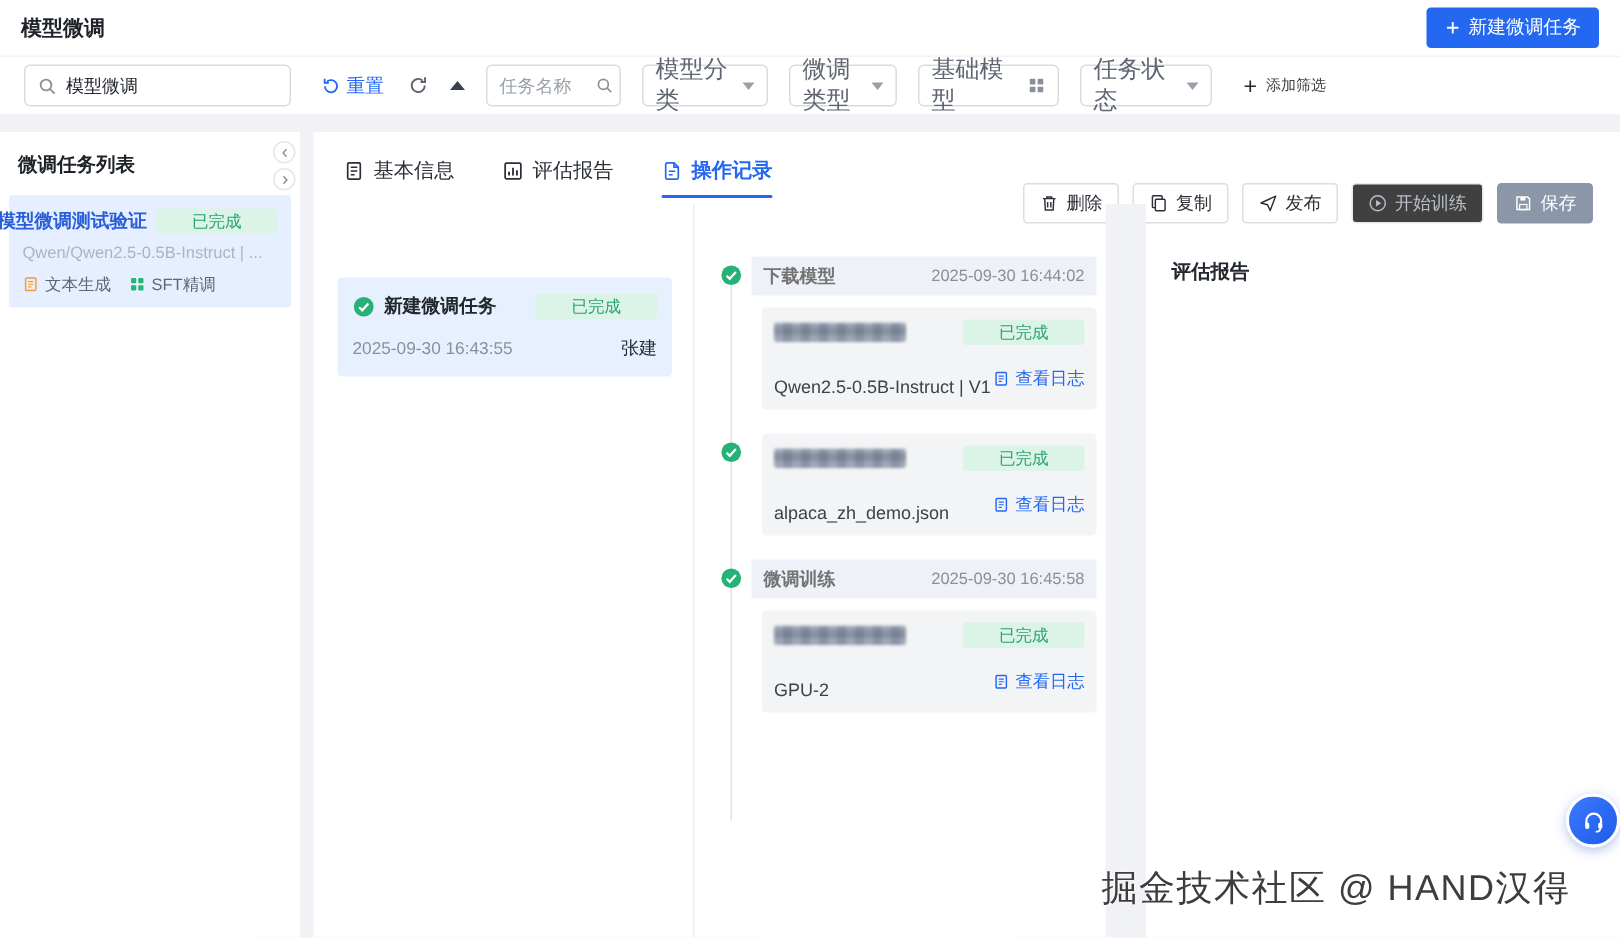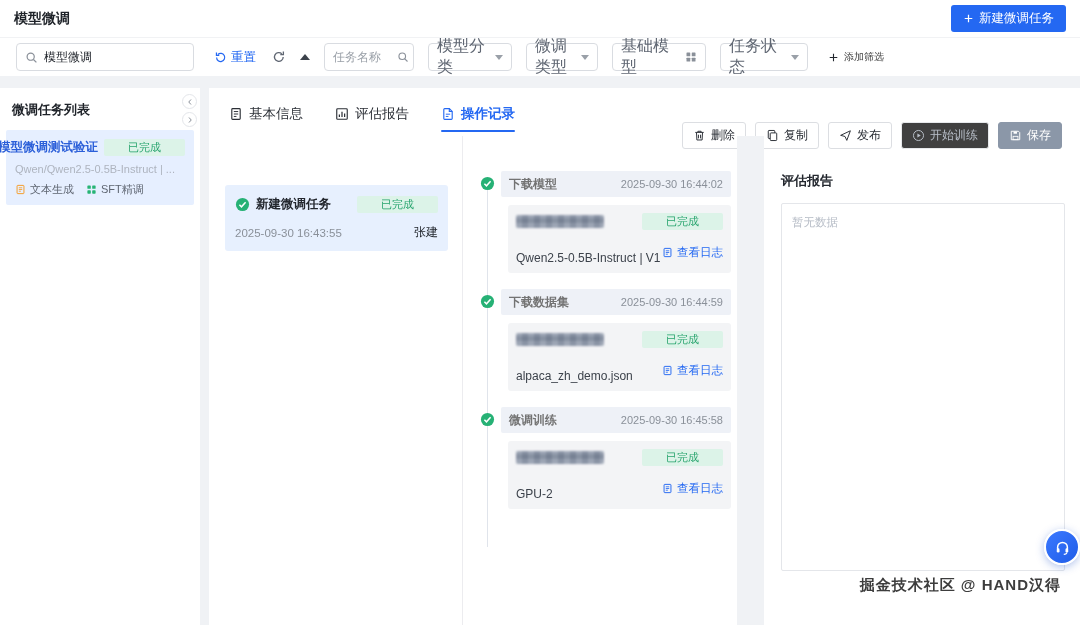--- a/index.html
+++ b/index.html
@@ -110,21 +110,21 @@
   .log-link { display:flex; align-items:center; gap:4px; color:#2468f2; font-size:11.5px;
     cursor:pointer; text-decoration:none; }
 
   
   .col3 { position:absolute; left:555px; right:0; top:0; bottom:0; padding:36px 15px 0 17px; }
   .col3-title { font-size:13px; font-weight:700; color:#23272e; }
   .empty-box { margin-top:13px; border:1px solid #e4e6ea; border-radius:2px; height:368px;
     padding:11px 10px; color:#b6bcc6; font-size:11.5px; background:#fff; }
 
   
-  .watermark { position:absolute; right:19px; top:576px; font-size:15px; font-weight:700;
+  .watermark { position:absolute; right:33px; top:576px; font-size:24px; font-weight:400;
     color:#3d3d3d; letter-spacing:1px; text-shadow:0 0 2px rgba(255,255,255,.9); z-index:9; }
   .float-btn { position:absolute; left:1044px; top:529px; width:36px; height:36px; border-radius:50%;
     background:linear-gradient(135deg,#3b79ff,#1f5ce8); border:2px solid #fff;
     box-shadow:0 2px 8px rgba(30,80,200,.35); display:flex; align-items:center; justify-content:center;
     cursor:pointer; z-index:9; }
 </style>
 </head>
 <body>
 
 <div class="topbar">
@@ -400,24 +400,20 @@
         </div>
       </div>
 
       <div class="step">
         <span class="check">
             <svg width="15" height="15" viewBox="0 0 16 16">
               <circle cx="8" cy="8" r="7" fill="#26b175"></circle>
               <path d="M4.7 8.3l2.2 2.2 4.4-4.8" fill="none" stroke="#fff" stroke-width="1.6"></path>
             </svg>
           </span>
-        <div class="step-header">
-          <span class="step-title">下载数据集</span>
-          <span class="step-time">2025-09-30 16:44:59</span>
-        </div>
         <div class="sub-card">
           <div class="sc-row">
             <span class="blur-block"></span>
             <span class="badge">已完成</span>
           </div>
           <div class="sc-row">
             <span class="sc-detail">alpaca_zh_demo.json</span>
             <a class="log-link">
               <span>
                   <svg width="11" height="11" viewBox="0 0 16 16">
@@ -458,23 +454,20 @@
                 </span>
               <span>查看日志</span>
             </a>
           </div>
         </div>
       </div>
     </div>
 
     <div class="col3">
       <div class="col3-title">评估报告</div>
-      <div class="empty-box">
-        <span>暂无数据</span>
-      </div>
     </div>
   </div>
 </div>
 
 <div class="watermark">掘金技术社区 @ HAND汉得</div>
 <button class="float-btn">
   <span>
       <svg width="17" height="17" viewBox="0 0 16 16">
         <path d="M3.4 9.5V7.8a4.6 4.6 0 0 1 9.2 0v1.7" fill="none" stroke="#fff" stroke-width="1.4"></path>
         <rect x="2.6" y="8.8" width="2.6" height="4" rx="1.2" fill="#fff"></rect>

